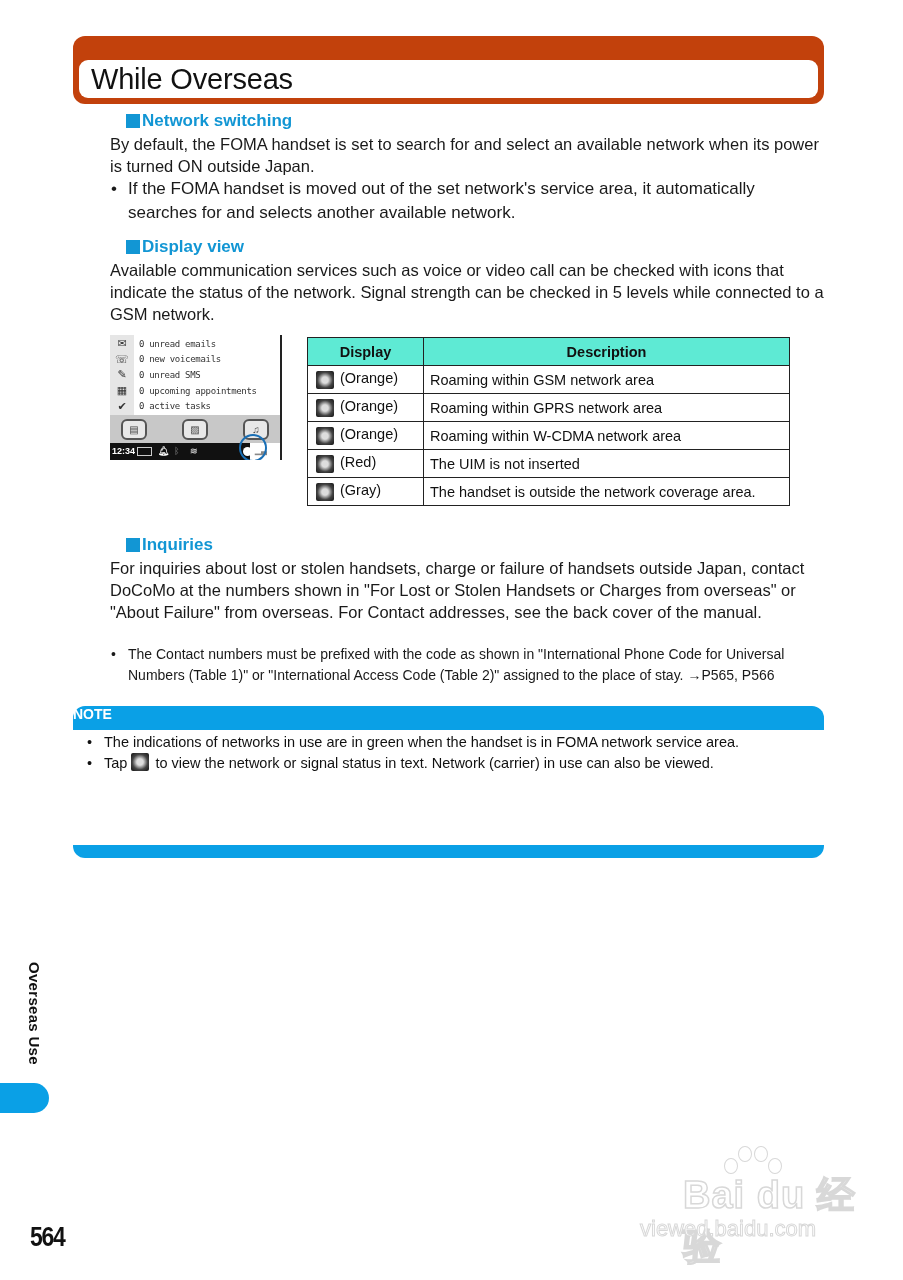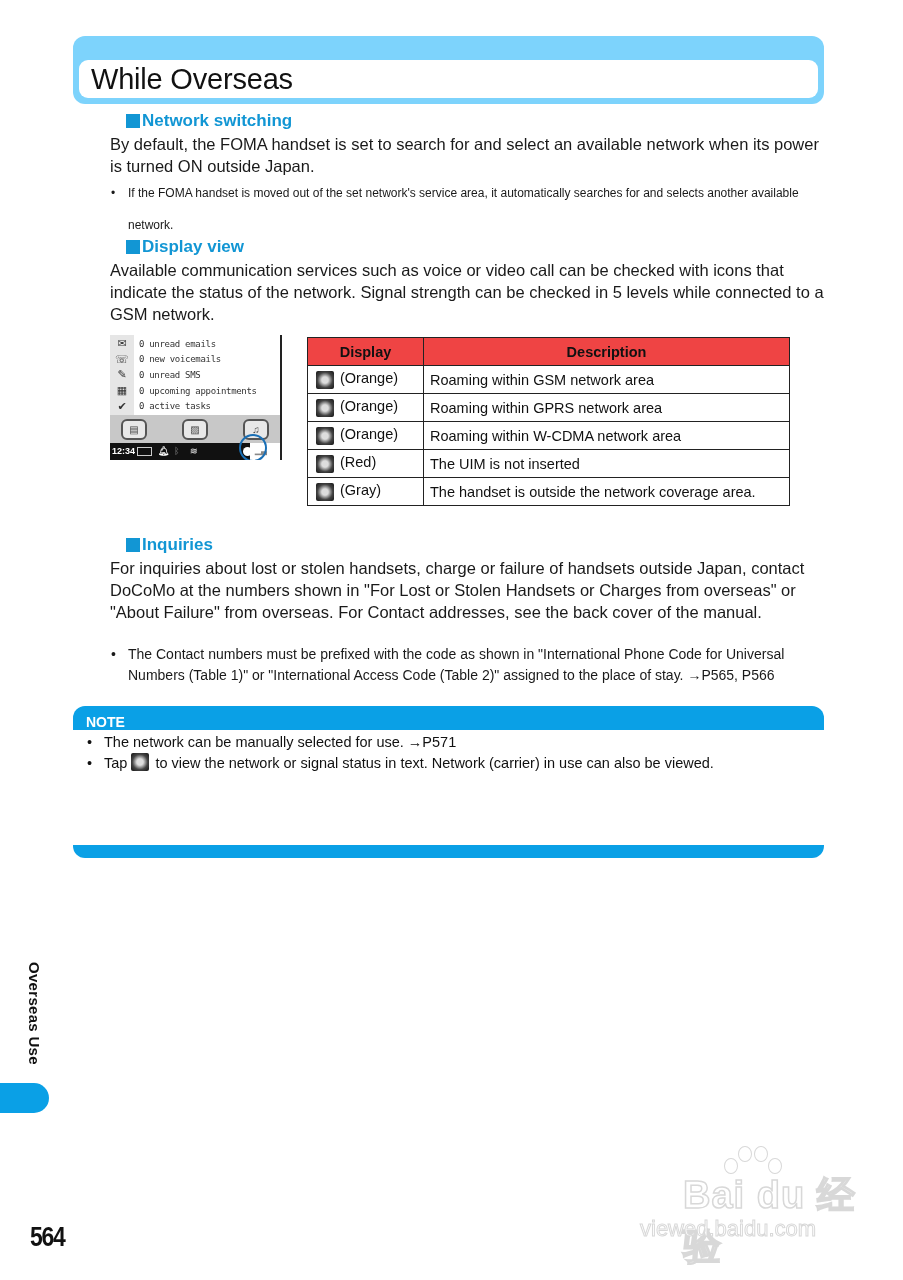--- a/index.html
+++ b/index.html
@@ -2,38 +2,38 @@
 <html><head>
 <meta charset="utf-8">
 <style>
   * { box-sizing: border-box; margin: 0; padding: 0; }
   html, body { width: 903px; height: 1280px; background: #ffffff; overflow: hidden; }
   body { position: relative; font-family: "Liberation Sans", sans-serif; color: #1a1a1a; }
 
   
   .title-banner {
     position: absolute; left: 73px; top: 36px; width: 751px; height: 68px;
-    background: #7dd3fc; border-radius: 12px;
+    background: #c2410c; border-radius: 12px;
   }
   .title-inner {
     position: absolute; left: 6px; top: 24px; width: 739px; height: 38px;
     background: #ffffff; border-radius: 9px;
     padding-left: 12px; display: flex; align-items: center;
   }
   .title-text { font-size: 29px; color: #111; letter-spacing: -0.2px; }
 
   
   .sec-head {
     position: absolute; left: 94px; font-size: 17px; font-weight: bold;
     color: #1296d4; display: flex; align-items: center; margin-left: 32px;
   }
   .sec-head .sq { width: 14px; height: 14px; background: #1296d4; margin-right: 2px; display: inline-block; }
 
   .para { position: absolute; left: 110px; width: 715px; font-size: 16.5px; line-height: 22px; color: #1a1a1a; }
-  .bullet { position: absolute; left: 110px; width: 715px; font-size: 12px; line-height: 32px; padding-left: 18px; }
+  .bullet { position: absolute; left: 110px; width: 715px; font-size: 17px; line-height: 24px; padding-left: 18px; }
   .bullet::before { content: "•"; position: absolute; left: 1px; top: 0; }
   .bullet.small { font-size: 14px; line-height: 21px; }
 
   
   .phone {
     position: absolute; left: 110px; top: 335px; width: 172px; height: 125px;
     background: #fff; border-right: 2px solid #222; overflow: hidden;
   }
   .phone-list { position: absolute; left: 0; top: 0; width: 170px; height: 80px; background: #fff; }
   .phone-iconcol { position: absolute; left: 0; top: 0; width: 24px; height: 80px; background: #e6e6e6; }
@@ -49,34 +49,34 @@
   .phone-status { position: absolute; left: 0; top: 108px; width: 140px; height: 17px; background: #111; color: #fff; font-size: 9px; font-weight: bold; }
   .phone-status span { position: absolute; top: 3px; }
   .circle-highlight { position: absolute; left: 129px; top: 99px; width: 28px; height: 28px; border: 2px solid #1a6fb5; border-radius: 50%; }
 
   
   .net-table {
     position: absolute; left: 307px; top: 337px; width: 483px;
     border-collapse: collapse; font-size: 14.5px;
   }
   .net-table th, .net-table td { border: 1px solid #222; height: 28px; }
-  .net-table th { background: #ef4444; font-weight: bold; font-size: 14.5px; color: #111; }
+  .net-table th { background: #5eead4; font-weight: bold; font-size: 14.5px; color: #111; }
   .net-table td { padding-left: 6px; color: #111; }
   .net-table td.disp { width: 116px; padding-left: 8px; margin-top: 30px; }
   .antenna-icon {
     display: inline-block; width: 18px; height: 18px; vertical-align: middle;
     background: radial-gradient(circle, #ddd 25%, #444 60%, #111 100%);
     border-radius: 2px; margin-right: 6px;
   }
 
   
   .note-head {
     position: absolute; left: 73px; top: 706px; width: 751px; height: 24px;
     background: #0aa0e6; border-radius: 12px 12px 0 0;
-    color: #fff; font-weight: bold; font-size: 14px; padding-left: 13px; display: flex; align-items: flex-end;
+    color: #fff; font-weight: bold; font-size: 14px; display: flex; align-items: flex-start;
   }
   .note-list { position: absolute; left: 86px; top: 732px; width: 730px; }
   .note-item { position: relative; padding-left: 18px; font-size: 14.5px; line-height: 20.5px; color: #111; }
   .note-item::before { content: "•"; position: absolute; left: 1px; top: 0; }
   .note-foot { position: absolute; left: 73px; top: 845px; width: 751px; height: 13px; background: #0aa0e6; border-radius: 0 0 12px 12px; }
   .inline-icon { display: inline-block; width: 18px; height: 18px; vertical-align: -3px; background: radial-gradient(circle, #ddd 25%, #444 60%, #111 100%); border-radius: 2px; margin: 0 6px 0 4px; }
 
   
   .side-label {
     position: absolute; left: 26px; top: 962px; writing-mode: vertical-rl;
@@ -192,21 +192,21 @@
   <span class="sq"></span>
   <span>Inquiries</span>
 </div>
 <div class="para" style="top:557px;">For inquiries about lost or stolen handsets, charge or failure of handsets outside Japan, contact DoCoMo at the numbers shown in "For Lost or Stolen Handsets or Charges from overseas" or "About Failure" from overseas. For Contact addresses, see the back cover of the manual.</div>
 <div class="bullet small" style="top:644px;">The Contact numbers must be prefixed with the code as shown in "International Phone Code for Universal Numbers (Table 1)" or "International Access Code (Table 2)" assigned to the place of stay. →P565, P566</div>
 
 <div class="note-head">
   <span>NOTE</span>
 </div>
 <div class="note-list">
-  <div class="note-item">The network can be manually selected for use. →P571</div>
+  <div class="note-item">The indications of networks in use are in green when the handset is in FOMA network service area.</div>
   <div class="note-item">
     <span>Tap</span><span class="inline-icon"></span><span>to view the network or signal status in text. Network (carrier) in use can also be viewed.</span>
   </div>
 </div>
 <div class="note-foot"></div>
 
 <div class="side-label">Overseas Use</div>
 <div class="side-tab"></div>
 <div class="page-num">564</div>
 

